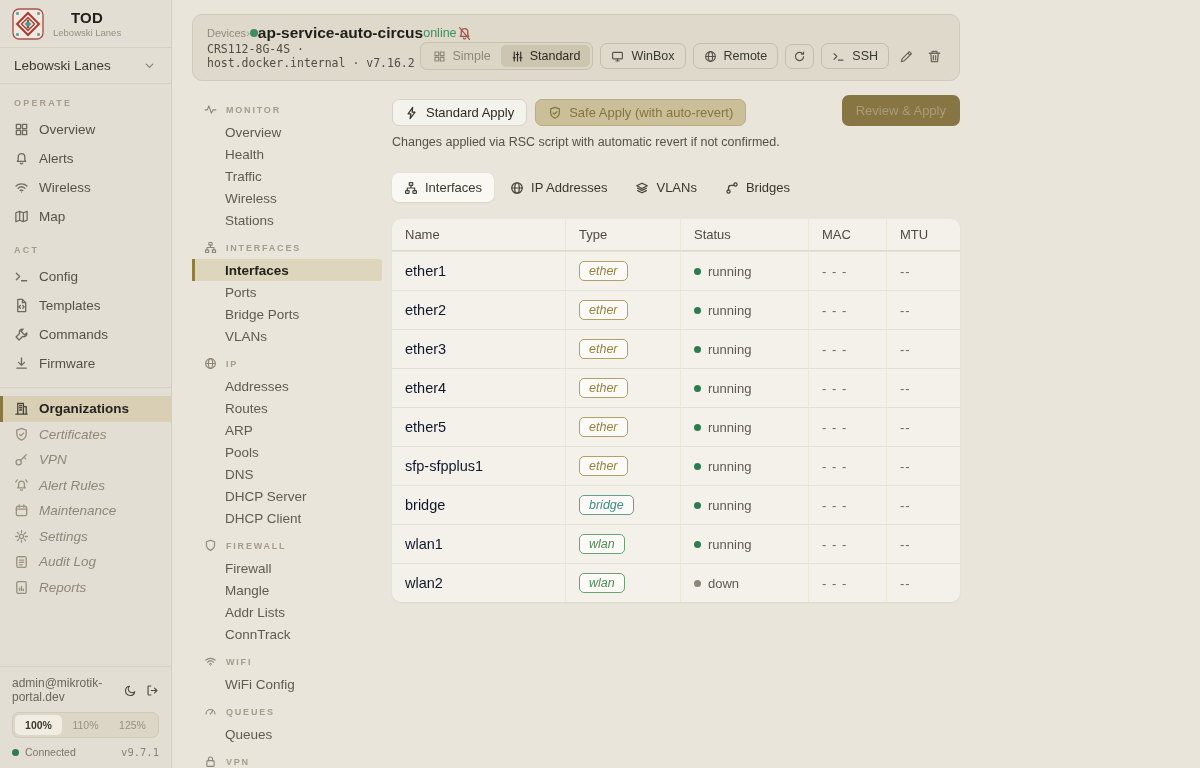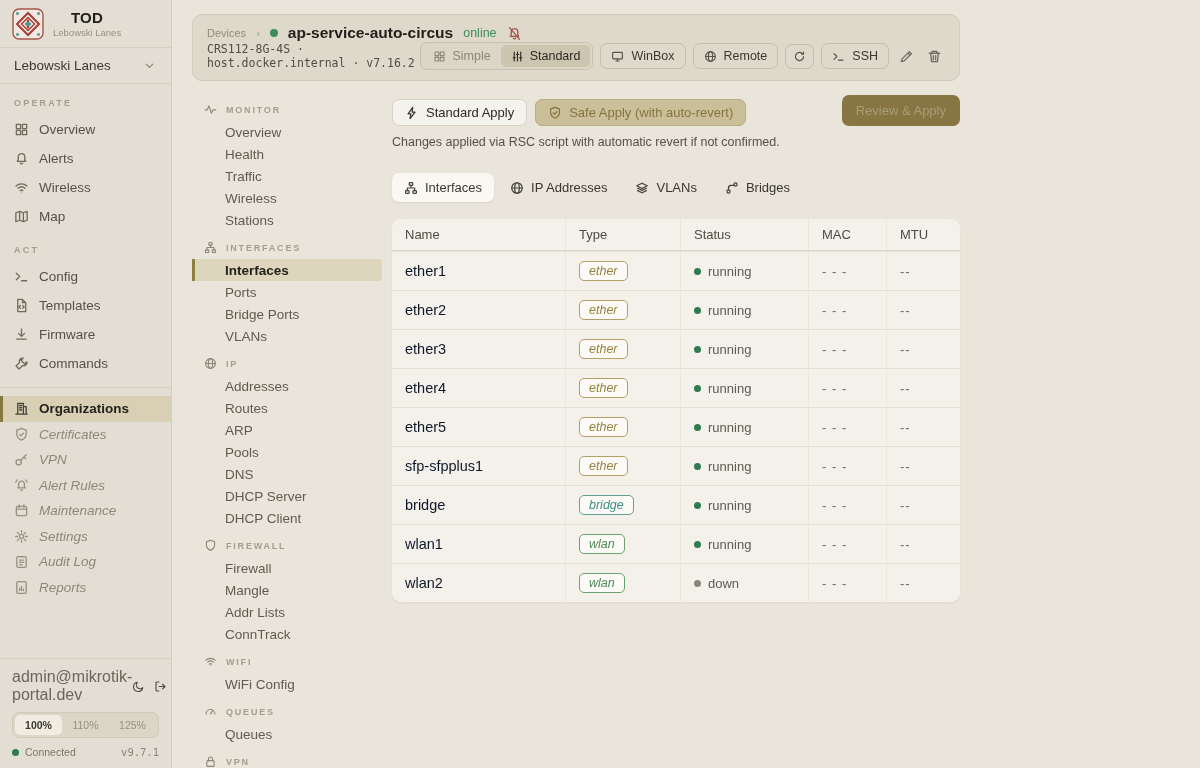--- a/index.html
+++ b/index.html
@@ -24,36 +24,36 @@
   .nav-item { display:flex; align-items:center; gap:10px; height:29px; padding-left:11px; border-left:3px solid transparent; font-size:13.5px; color:#55514a; cursor:pointer; }
   .nav-item svg { color:#6f6a5e; }
   .nav-item.compact { height:25.5px; }
   .nav-item.dim { color:#8d8779;font-style:italic; }
   .nav-item.dim svg { color:#979181; }
   .nav-item.active { background:#d8cfb5; border-left-color:#877741; color:#24221d; font-weight:600; }
   .nav-item.active svg { color:#45423a; }
   .side-div { height:1px; background:#d6d0c2; margin:9px 0 8px; }
   .side-footer { margin-top:auto; border-top:1px solid #d6d0c2; padding:9px 12px 10px; }
   .user-row { display:flex; align-items:center; justify-content:space-between; }
-  .user-mail { font-size:16px; color:#6b665c; }
+  .user-mail { font-size:12px; color:#6b665c; }
   .user-icons { display:flex; gap:9px; color:#4f4b43; }
   .user-icons svg { width:13px; height:13px; cursor:pointer; }
   .zoom-seg { display:flex; background:#dcd6c7; border:1px solid #d0cabb; border-radius:7px; margin-top:8px; padding:2px; }
   .zoom-opt { flex:1; text-align:center; font-size:10.5px; color:#97917f; padding:4px 0; border-radius:5px; cursor:pointer; }
   .zoom-opt.active { background:#f0ece2; color:#3a382f; font-weight:700; }
   .conn-row { display:flex; align-items:center; justify-content:space-between; margin-top:8px; }
   .conn-left { display:flex; align-items:center; gap:6px; font-size:10.5px; color:#7b766a; }
   .conn-dot { width:7px; height:7px; border-radius:50%; background:#2e7b4e; }
   .ver { font-size:10.5px; color:#8a857a; font-family:"DejaVu Sans Mono",monospace; }
 
   
   .main-col { flex:1; padding:14px 0 0 20px; display:flex; flex-direction:column; }
 
   .device-card { width:768px; height:70px; background:#ded9cb; border:1px solid #d0cabb; border-radius:10px; padding:9px 14px 10px; display:flex; flex-direction:column; justify-content:space-between; }
-  .crumb-row { display:flex; align-items:center; gap:10px; }
+  .crumb-row { display:flex; align-items:center; gap:0; }
   .crumb { font-size:11px; color:#908b7d; cursor:pointer; }
   .crumb-sep { font-size:11px; color:#a19b8c; }
   .dev-dot { width:8px; height:8px; border-radius:50%; background:#3e8e5c; }
   .dev-name { font-size:15.5px; font-weight:700; color:#1f1e19; }
   .online { font-size:12.5px; color:#3e8e5c; }
   .mute-ic { color:#a5534a; cursor:pointer; }
   .sub-row { display:flex; align-items:center; justify-content:space-between; }
   .dev-meta { font-family:"DejaVu Sans Mono",monospace; font-size:11.5px; color:#514d44; }
   .head-controls { display:flex; align-items:center; gap:7px; }
   .seg-ctl { display:flex; align-items:center; border:1px solid #c7c0ae; border-radius:7px; background:#dcd6c6; padding:2px; }
@@ -173,29 +173,29 @@
     <span>Config</span>
   </div>
   <div class="nav-item">
     <svg class="ic" viewBox="0 0 16 16">
         <path d="M4 1.5h5l3.5 3.5v9.5H4zM9 1.5V5h3.5M6.8 8L5.3 9.5 6.8 11M9.4 8l1.5 1.5L9.4 11"></path>
       </svg>
     <span>Templates</span>
   </div>
   <div class="nav-item">
     <svg class="ic" viewBox="0 0 16 16">
+        <path d="M9.8 2.3a3.4 3.4 0 0 0-3.9 4.6L2.2 10.6 5.4 13.8l3.7-3.7a3.4 3.4 0 0 0 4.6-3.9L11.4 8.5 7.5 4.6z"></path>
+      </svg>
+    <span>Commands</span>
+  </div>
+  <div class="nav-item">
+    <svg class="ic" viewBox="0 0 16 16">
         <path d="M8 2v7.5M4.8 6.8L8 10l3.2-3.2M3 13h10"></path>
       </svg>
     <span>Firmware</span>
-  </div>
-  <div class="nav-item">
-    <svg class="ic" viewBox="0 0 16 16">
-        <path d="M9.8 2.3a3.4 3.4 0 0 0-3.9 4.6L2.2 10.6 5.4 13.8l3.7-3.7a3.4 3.4 0 0 0 4.6-3.9L11.4 8.5 7.5 4.6z"></path>
-      </svg>
-    <span>Commands</span>
   </div>
 
   <div class="side-div"></div>
 
   <div class="nav-item compact active">
     <svg class="ic" viewBox="0 0 16 16">
         <path d="M4 14V2.5h6V14M10 6h3v8M2 14h12M6 4.8h2M6 7.2h2M6 9.6h2"></path>
       </svg>
     <span>Organizations</span>
   </div>

